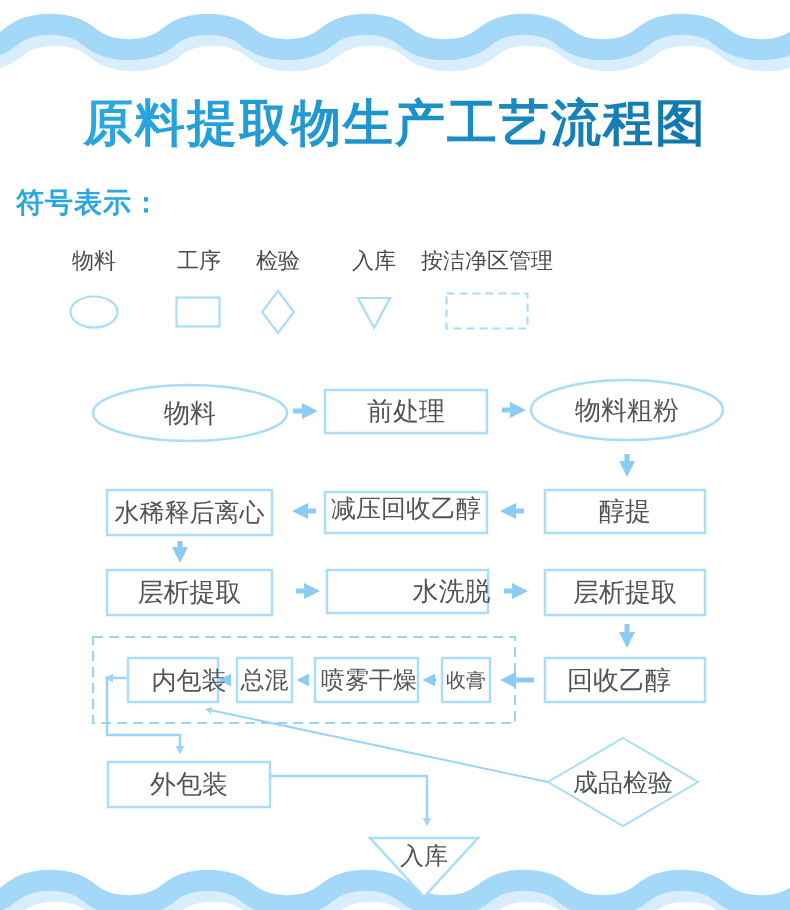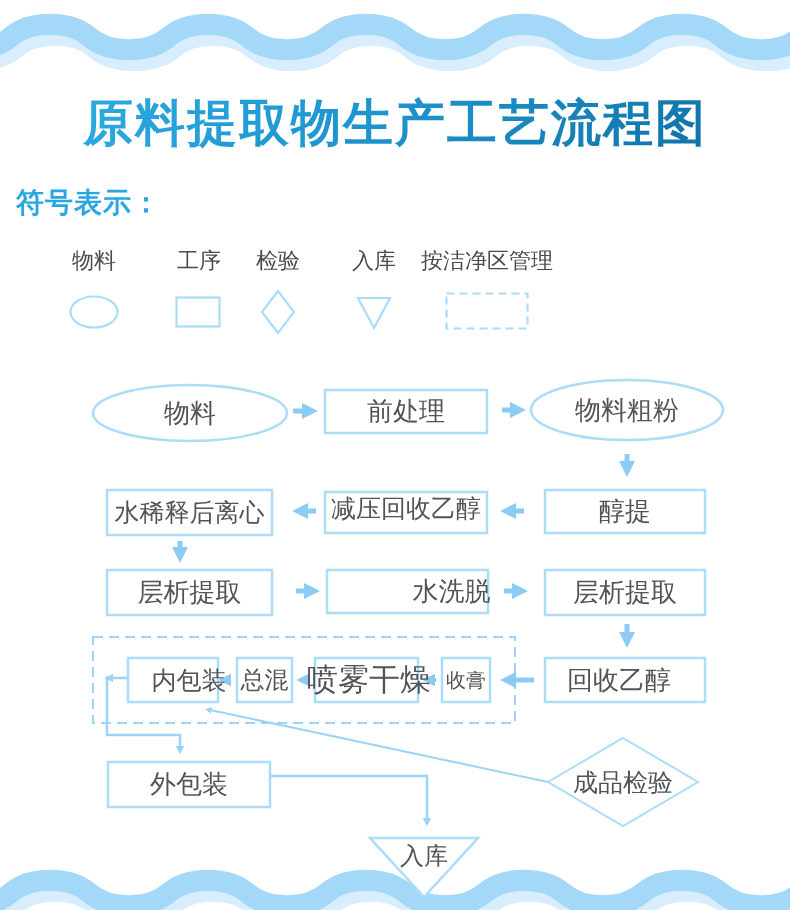--- a/index.html
+++ b/index.html
@@ -137,18 +137,18 @@
 <div class="node-lbl" style="left:325px;top:390px;width:162px;height:43px;font-size:26px;">前处理</div>
 <div class="node-lbl" style="left:531px;top:380px;width:192px;height:60px;font-size:26px;">物料粗粉</div>
 <div class="node-lbl" style="left:107px;top:490px;width:165px;height:45px;font-size:25px;">水稀释后离心</div>
 <div class="node-lbl" style="left:325px;top:492px;width:162px;height:32px;font-size:25px;">减压回收乙醇</div>
 <div class="node-lbl" style="left:545px;top:490px;width:160px;height:43px;font-size:26px;">醇提</div>
 <div class="node-lbl" style="left:107px;top:570px;width:165px;height:45px;font-size:26px;">层析提取</div>
 <div class="node-lbl" style="left:327px;top:570px;width:161px;height:43px;font-size:26px;margin-left:44px;">水洗脱</div>
 <div class="node-lbl" style="left:545px;top:570px;width:160px;height:45px;font-size:26px;">层析提取</div>
 <div class="node-lbl" style="left:144px;top:658px;width:90px;height:44px;font-size:25px;">内包装</div>
 <div class="node-lbl" style="left:237px;top:658px;width:55px;height:44px;font-size:24px;">总混</div>
-<div class="node-lbl" style="left:315px;top:658px;width:108px;height:44px;font-size:31px;">喷雾干燥</div>
+<div class="node-lbl" style="left:315px;top:658px;width:108px;height:44px;font-size:24px;">喷雾干燥</div>
 <div class="node-lbl" style="left:442px;top:658px;width:48px;height:44px;font-size:20px;">收膏</div>
 <div class="node-lbl" style="left:545px;top:658px;width:148px;height:44px;font-size:26px;">回收乙醇</div>
 <div class="node-lbl" style="left:108px;top:762px;width:162px;height:45px;font-size:26px;">外包装</div>
 <div class="node-lbl" style="left:548px;top:760px;width:150px;height:44px;font-size:25px;">成品检验</div>
 <div class="node-lbl" style="left:394px;top:842px;width:60px;height:28px;font-size:24px;">入库</div>
 
 </body></html>

